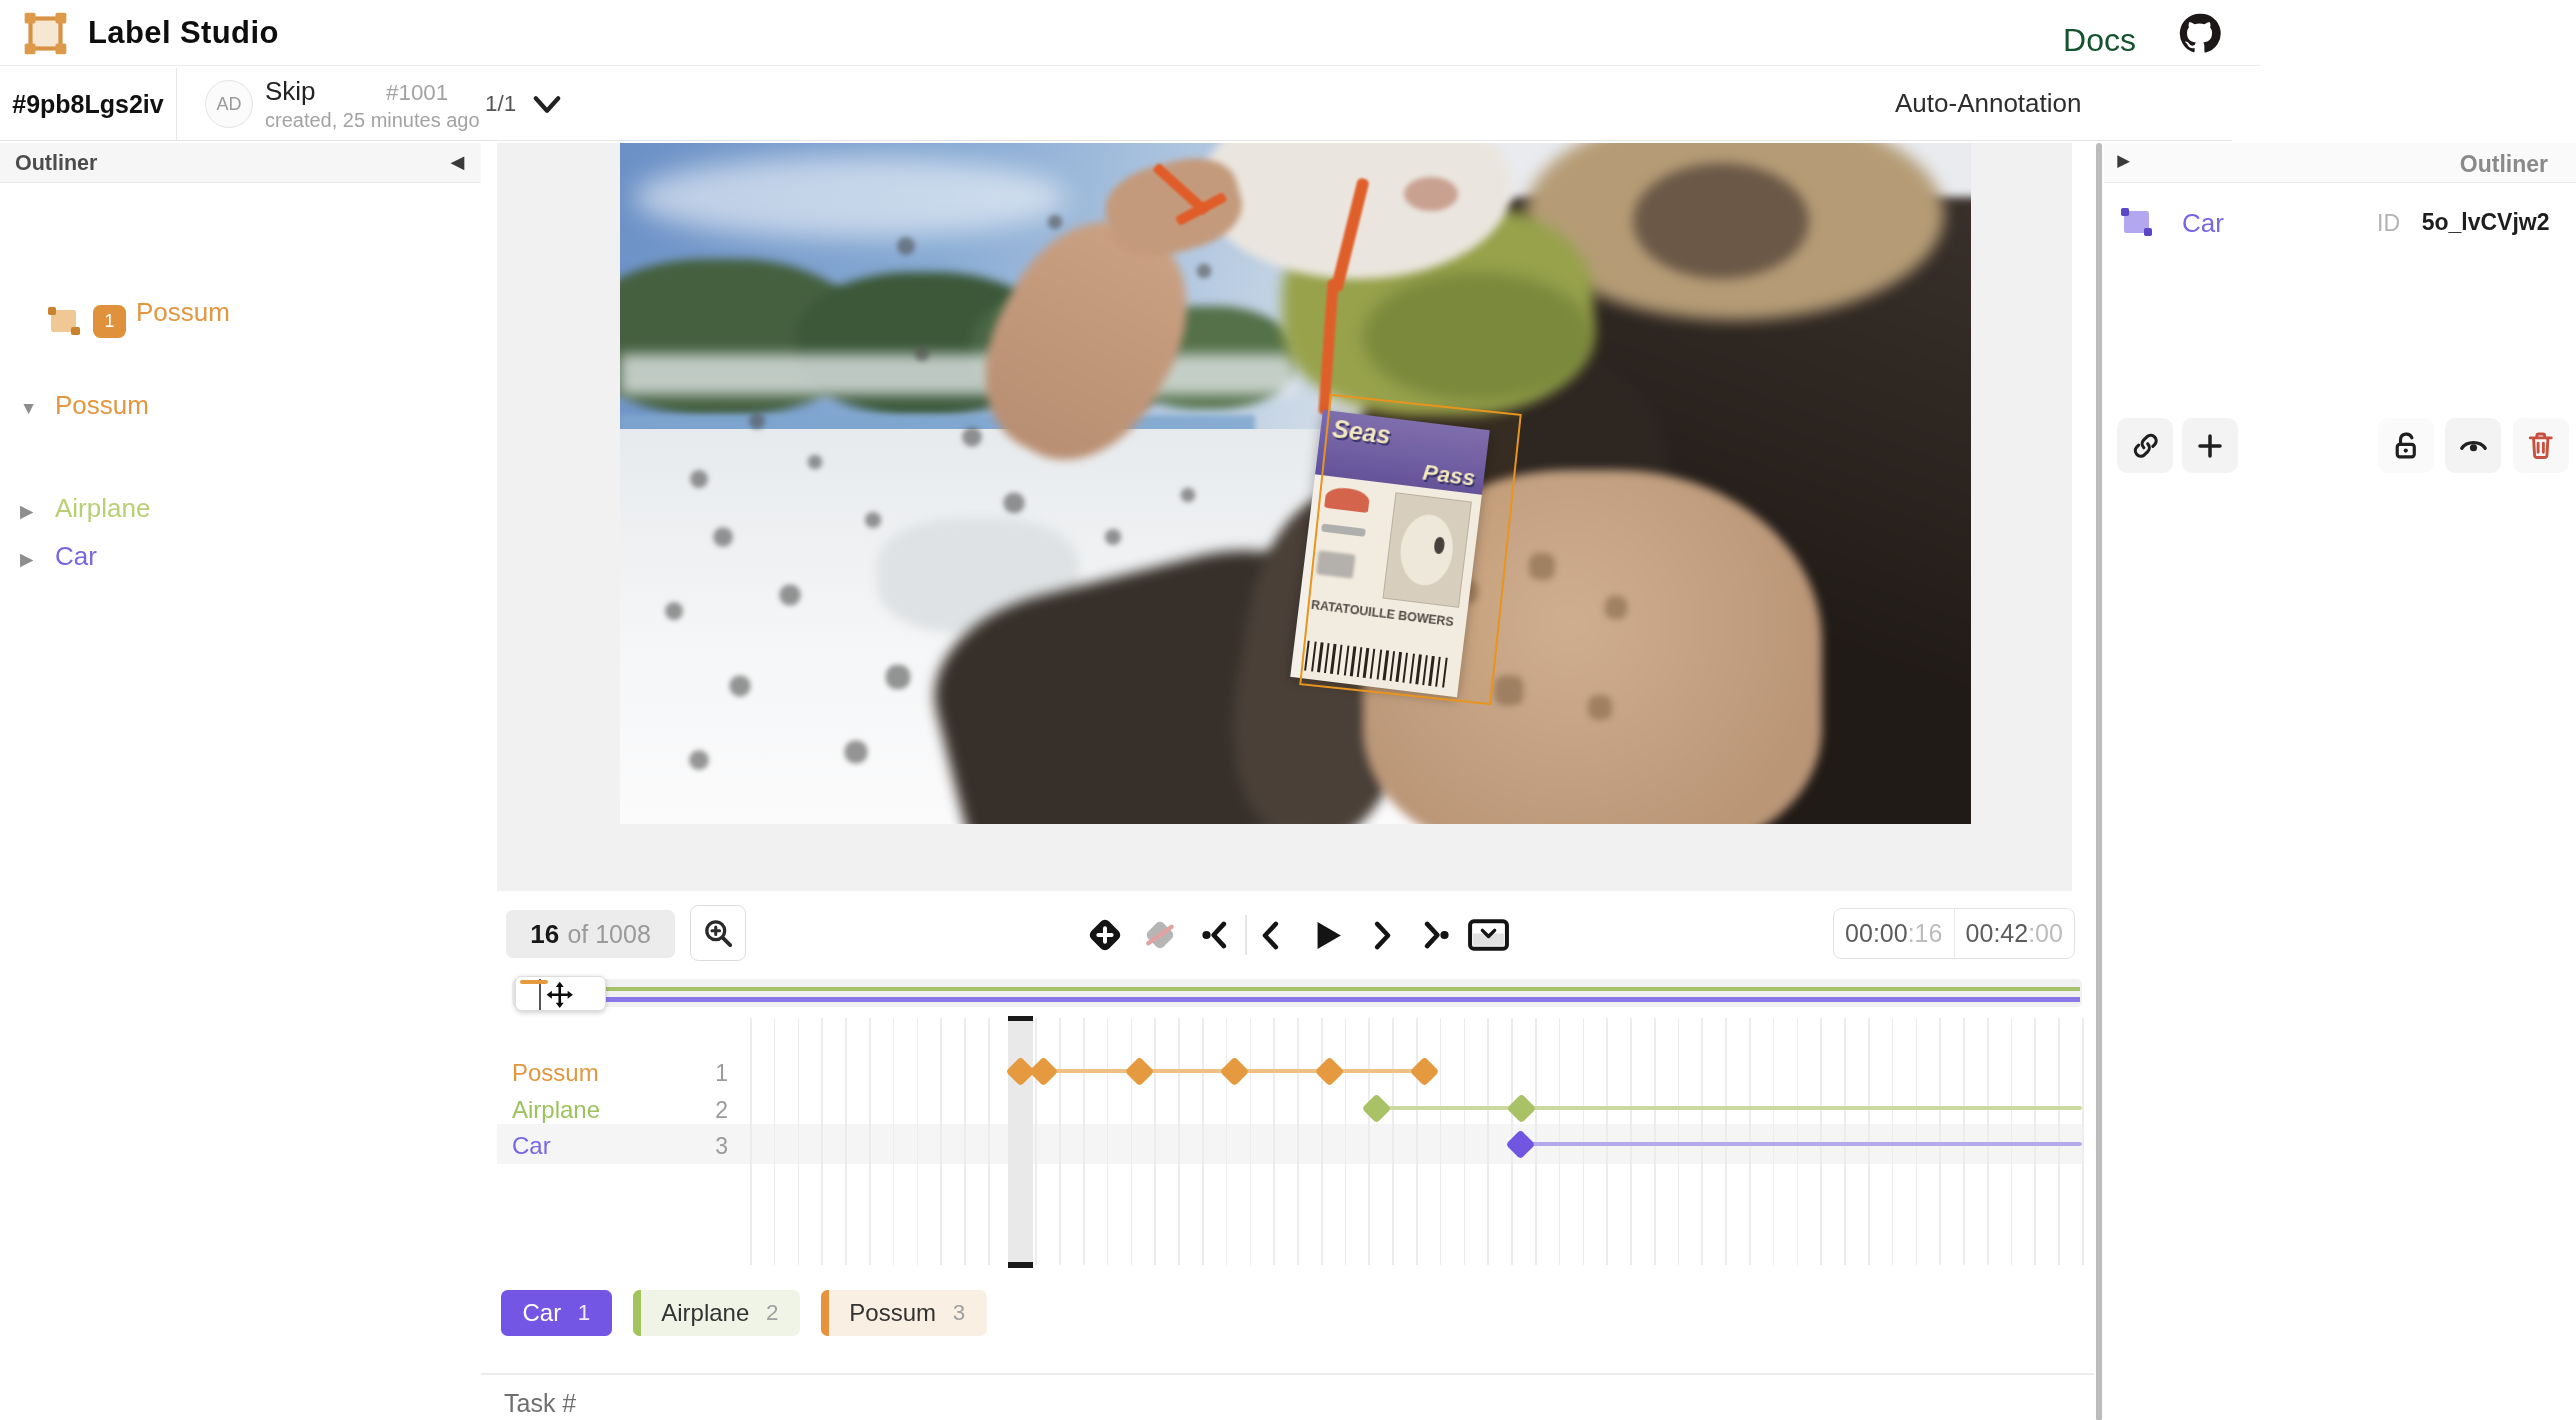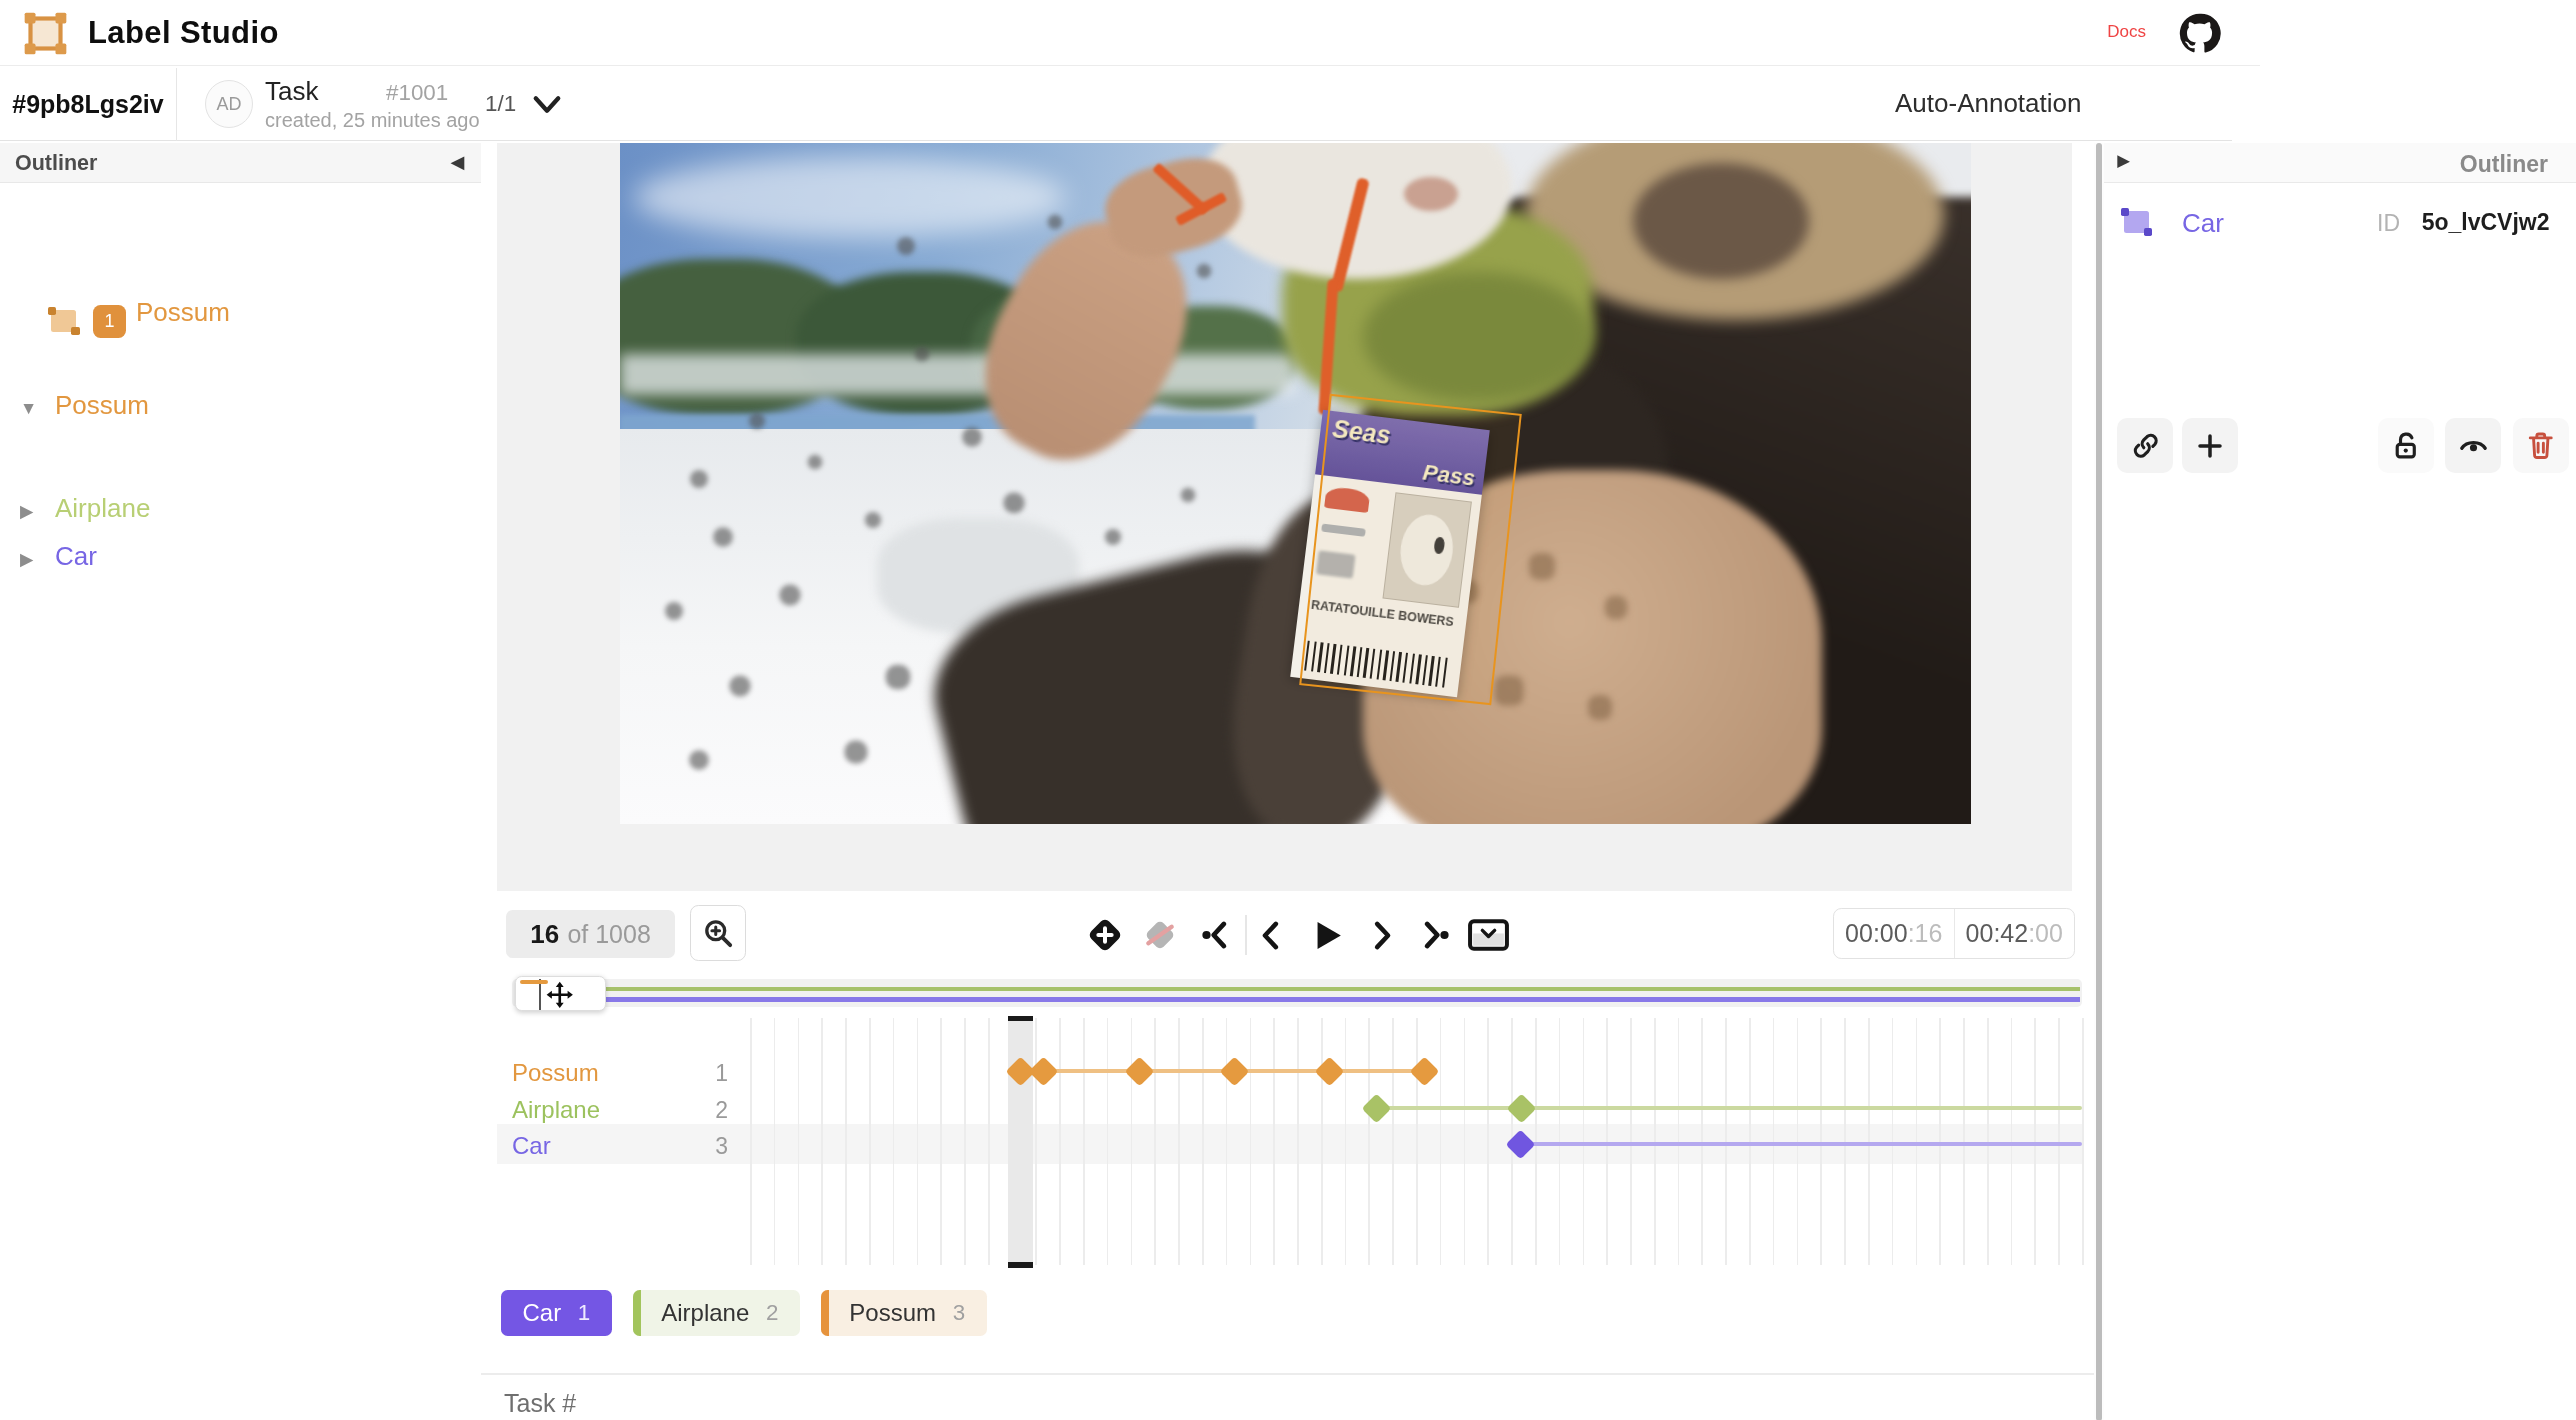--- a/index.html
+++ b/index.html
@@ -4,21 +4,21 @@
 <style>
   * { margin:0; padding:0; box-sizing:border-box; }
   html,body { background:#fff; }
   body { font-family:"Liberation Sans", sans-serif; color:#1f1f1f; }
   #app { position:relative; width:2576px; height:1421px; background:#fff; overflow:hidden; }
 
   
   .header { position:absolute; left:0; top:0; width:2260px; height:66px; background:#fff; border-bottom:1.7px solid #ececec;padding-left:44px; }
   .logo { position:absolute; left:23px; top:10.8px; width:45px; height:45px; }
   .app-title { position:absolute; left:88px; top:15px; font-size:31px; font-weight:700; color:#0e0e0e; letter-spacing:0.4px; }
-  .docs { position:absolute; right:114px; top:21.5px; font-size:17px; color:#ef4444; }
+  .docs { position:absolute; right:124px; top:21.5px; font-size:32px; color:#14532d; }
   .github { position:absolute; right:38px; top:10.8px; width:45px; height:45px; }
 
   
   .toolbar { position:absolute; left:0; top:68px; width:2232px; height:73px; background:#fff; border-bottom:1.7px solid #e3e3e3; }
   .task-id-cell { position:absolute; left:0; top:0; width:177px; height:73px; border-right:1.7px solid #e6e6e6; display:flex; align-items:center; justify-content:center; font-size:25px; font-weight:700; color:#111; }
   .avatar { position:absolute; left:205px; top:12.4px; width:48px; height:48px; border-radius:50%; border:1.7px solid #e3e3e3; background:#fbfbfb; color:#9a9a9a; font-size:18px; display:flex; align-items:center; justify-content:center; }
   .ann-name { position:absolute; left:265px; top:8.3px; font-size:26px; color:#222; }
   .ann-num  { position:absolute; left:386px; top:11.6px; font-size:22.4px; color:#a3a3a3; }
   .ann-created { position:absolute; left:265px; top:41px; font-size:20px; color:#a3a3a3; }
   .pager { position:absolute; left:485px; top:23px; font-size:22.4px; color:#555; }
@@ -190,21 +190,21 @@
     <div class="app-title">Label Studio</div>
     <div class="docs">Docs</div>
     <svg class="github" viewBox="0 0 24 24">
       <path fill="#1b1817" d="M12 1.5a10.5 10.5 0 0 0-3.32 20.46c.53.1.72-.23.72-.51v-1.78c-2.92.64-3.54-1.25-3.54-1.25-.48-1.22-1.17-1.55-1.17-1.55-.96-.65.07-.64.07-.64 1.06.08 1.62 1.09 1.62 1.09.94 1.61 2.47 1.15 3.07.88.1-.68.37-1.15.67-1.41-2.34-.27-4.8-1.17-4.8-5.2 0-1.15.41-2.09 1.08-2.83-.11-.26-.47-1.34.1-2.79 0 0 .88-.28 2.89 1.08a10 10 0 0 1 5.26 0c2-1.36 2.88-1.08 2.88-1.08.57 1.45.21 2.53.1 2.79.67.74 1.08 1.68 1.08 2.83 0 4.04-2.47 4.93-4.82 5.19.38.33.72.97.72 1.96v2.91c0 .28.19.61.73.51A10.5 10.5 0 0 0 12 1.5z"></path>
     </svg>
   </div>
 
   <div class="toolbar">
     <div class="task-id-cell">#9pb8Lgs2iv</div>
     <div class="avatar">AD</div>
-    <div class="ann-name">Task</div>
+    <div class="ann-name">Skip</div>
     <div class="ann-num">#1001</div>
     <div class="ann-created">created, 25 minutes ago</div>
     <div class="pager">1/1</div>
     <svg class="pager-chev" viewBox="0 0 24 16">
         <polyline points="3,3 12,13 21,3" fill="none" stroke="#222" stroke-width="3.4" stroke-linecap="round" stroke-linejoin="round"></polyline>
       </svg>
 
     <div class="tbtn" style="left:591px">
         <div class="grid4">
           <div></div>

